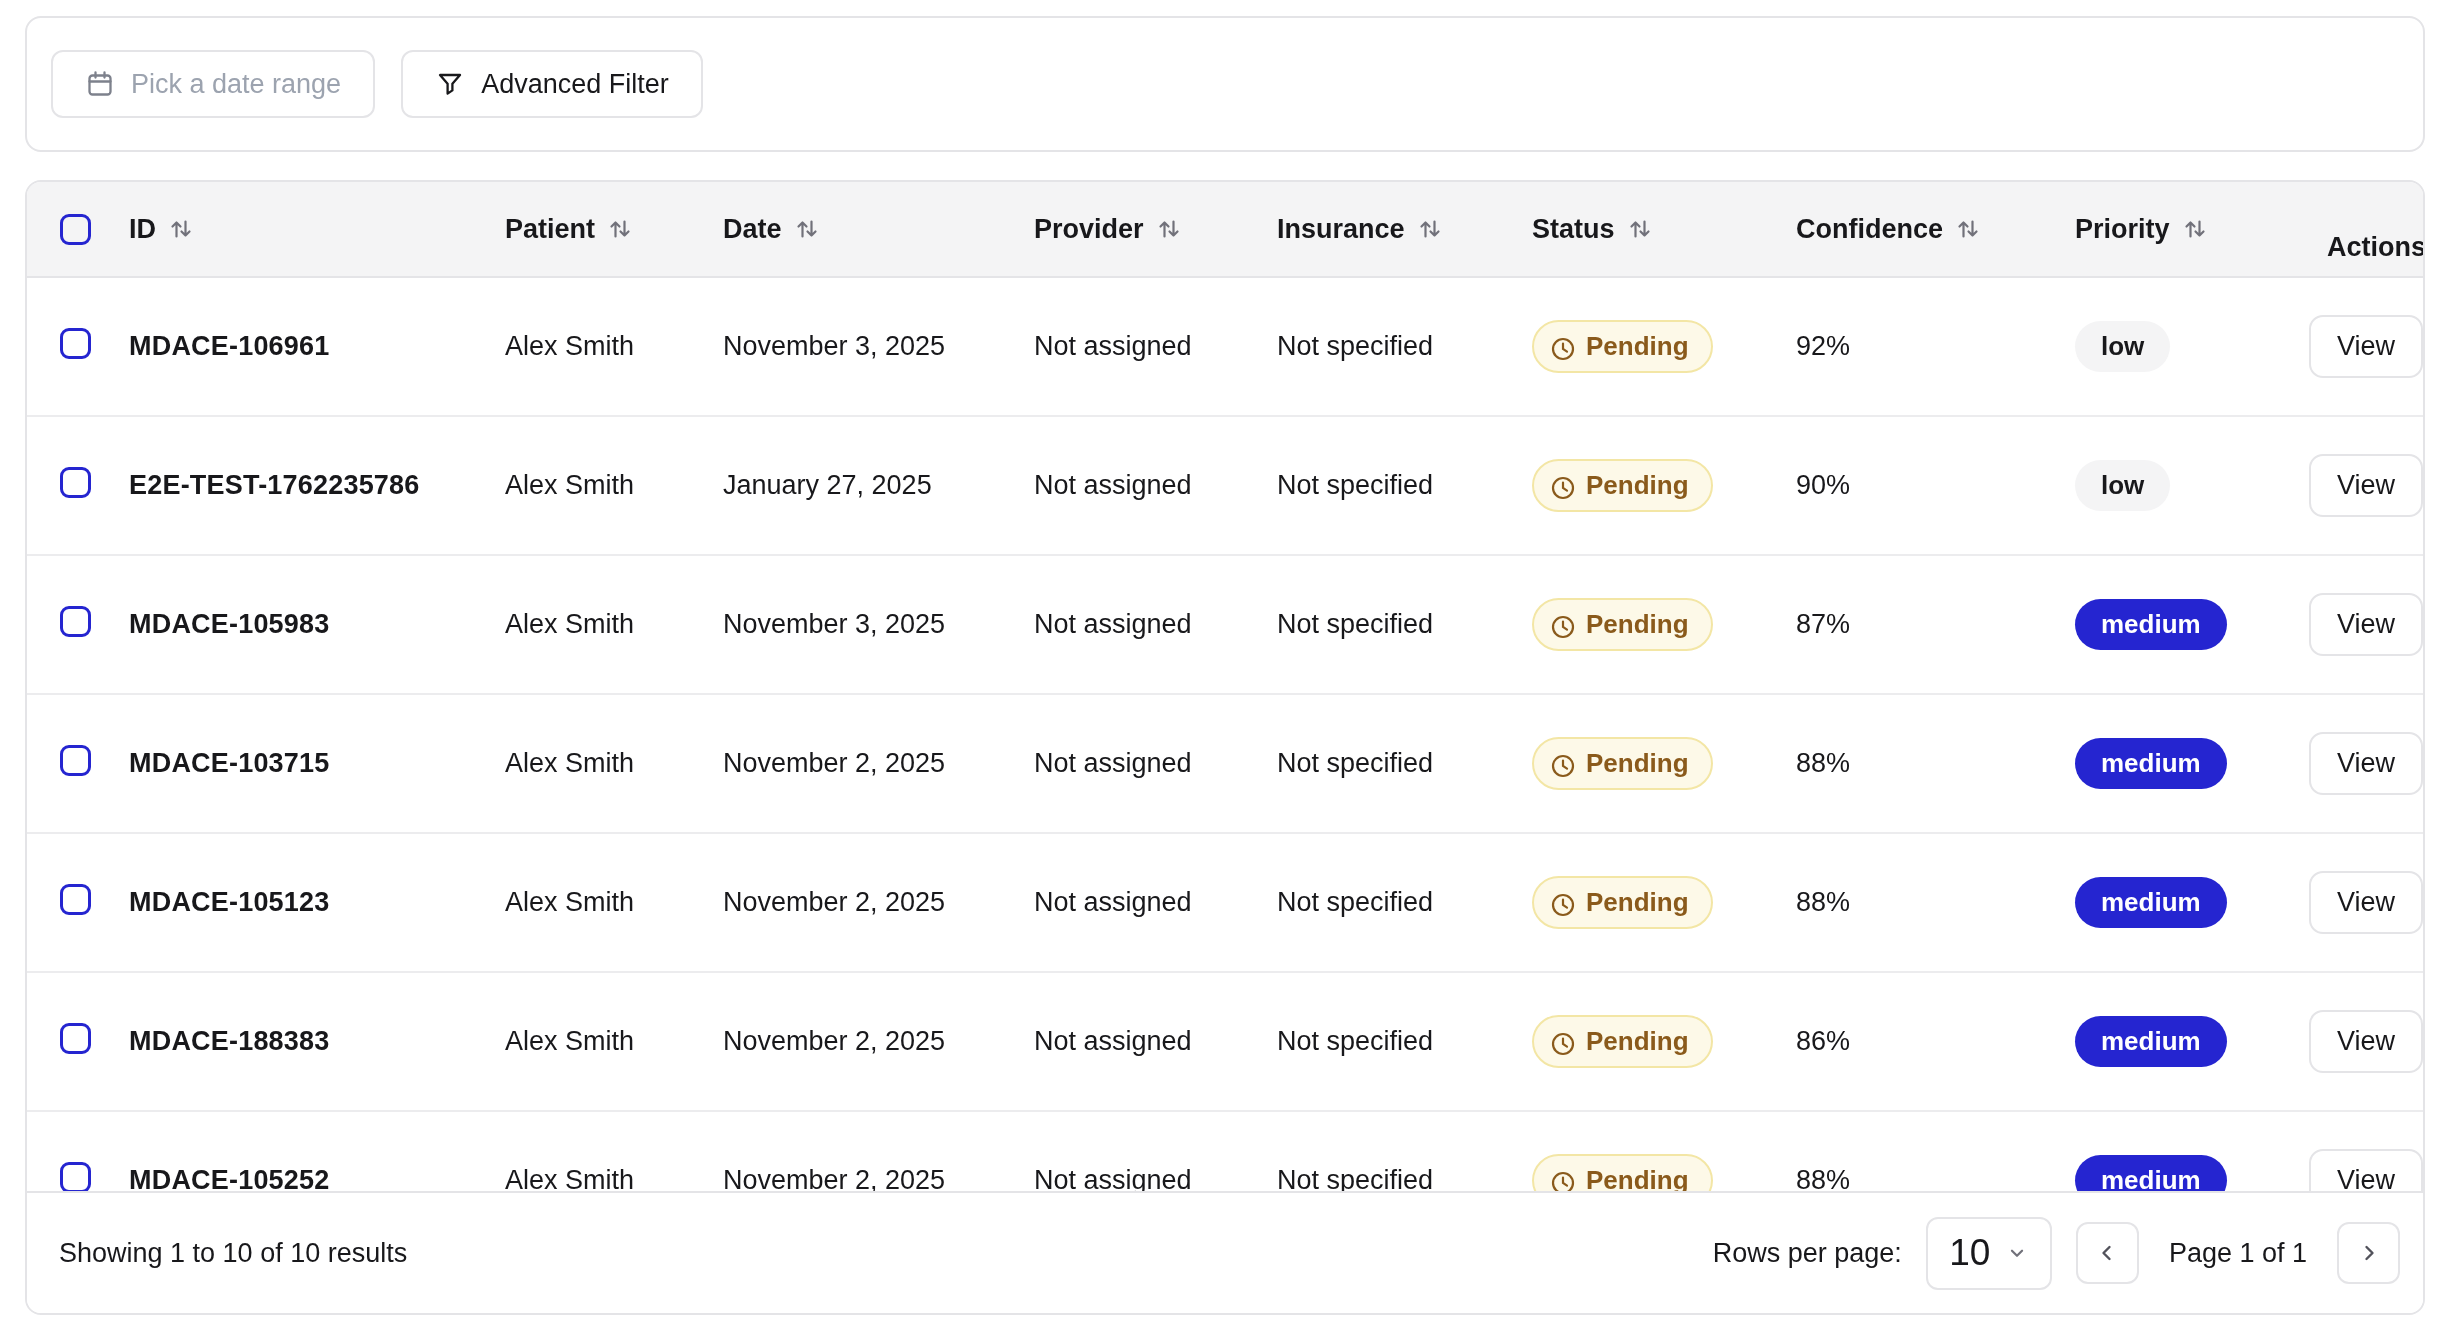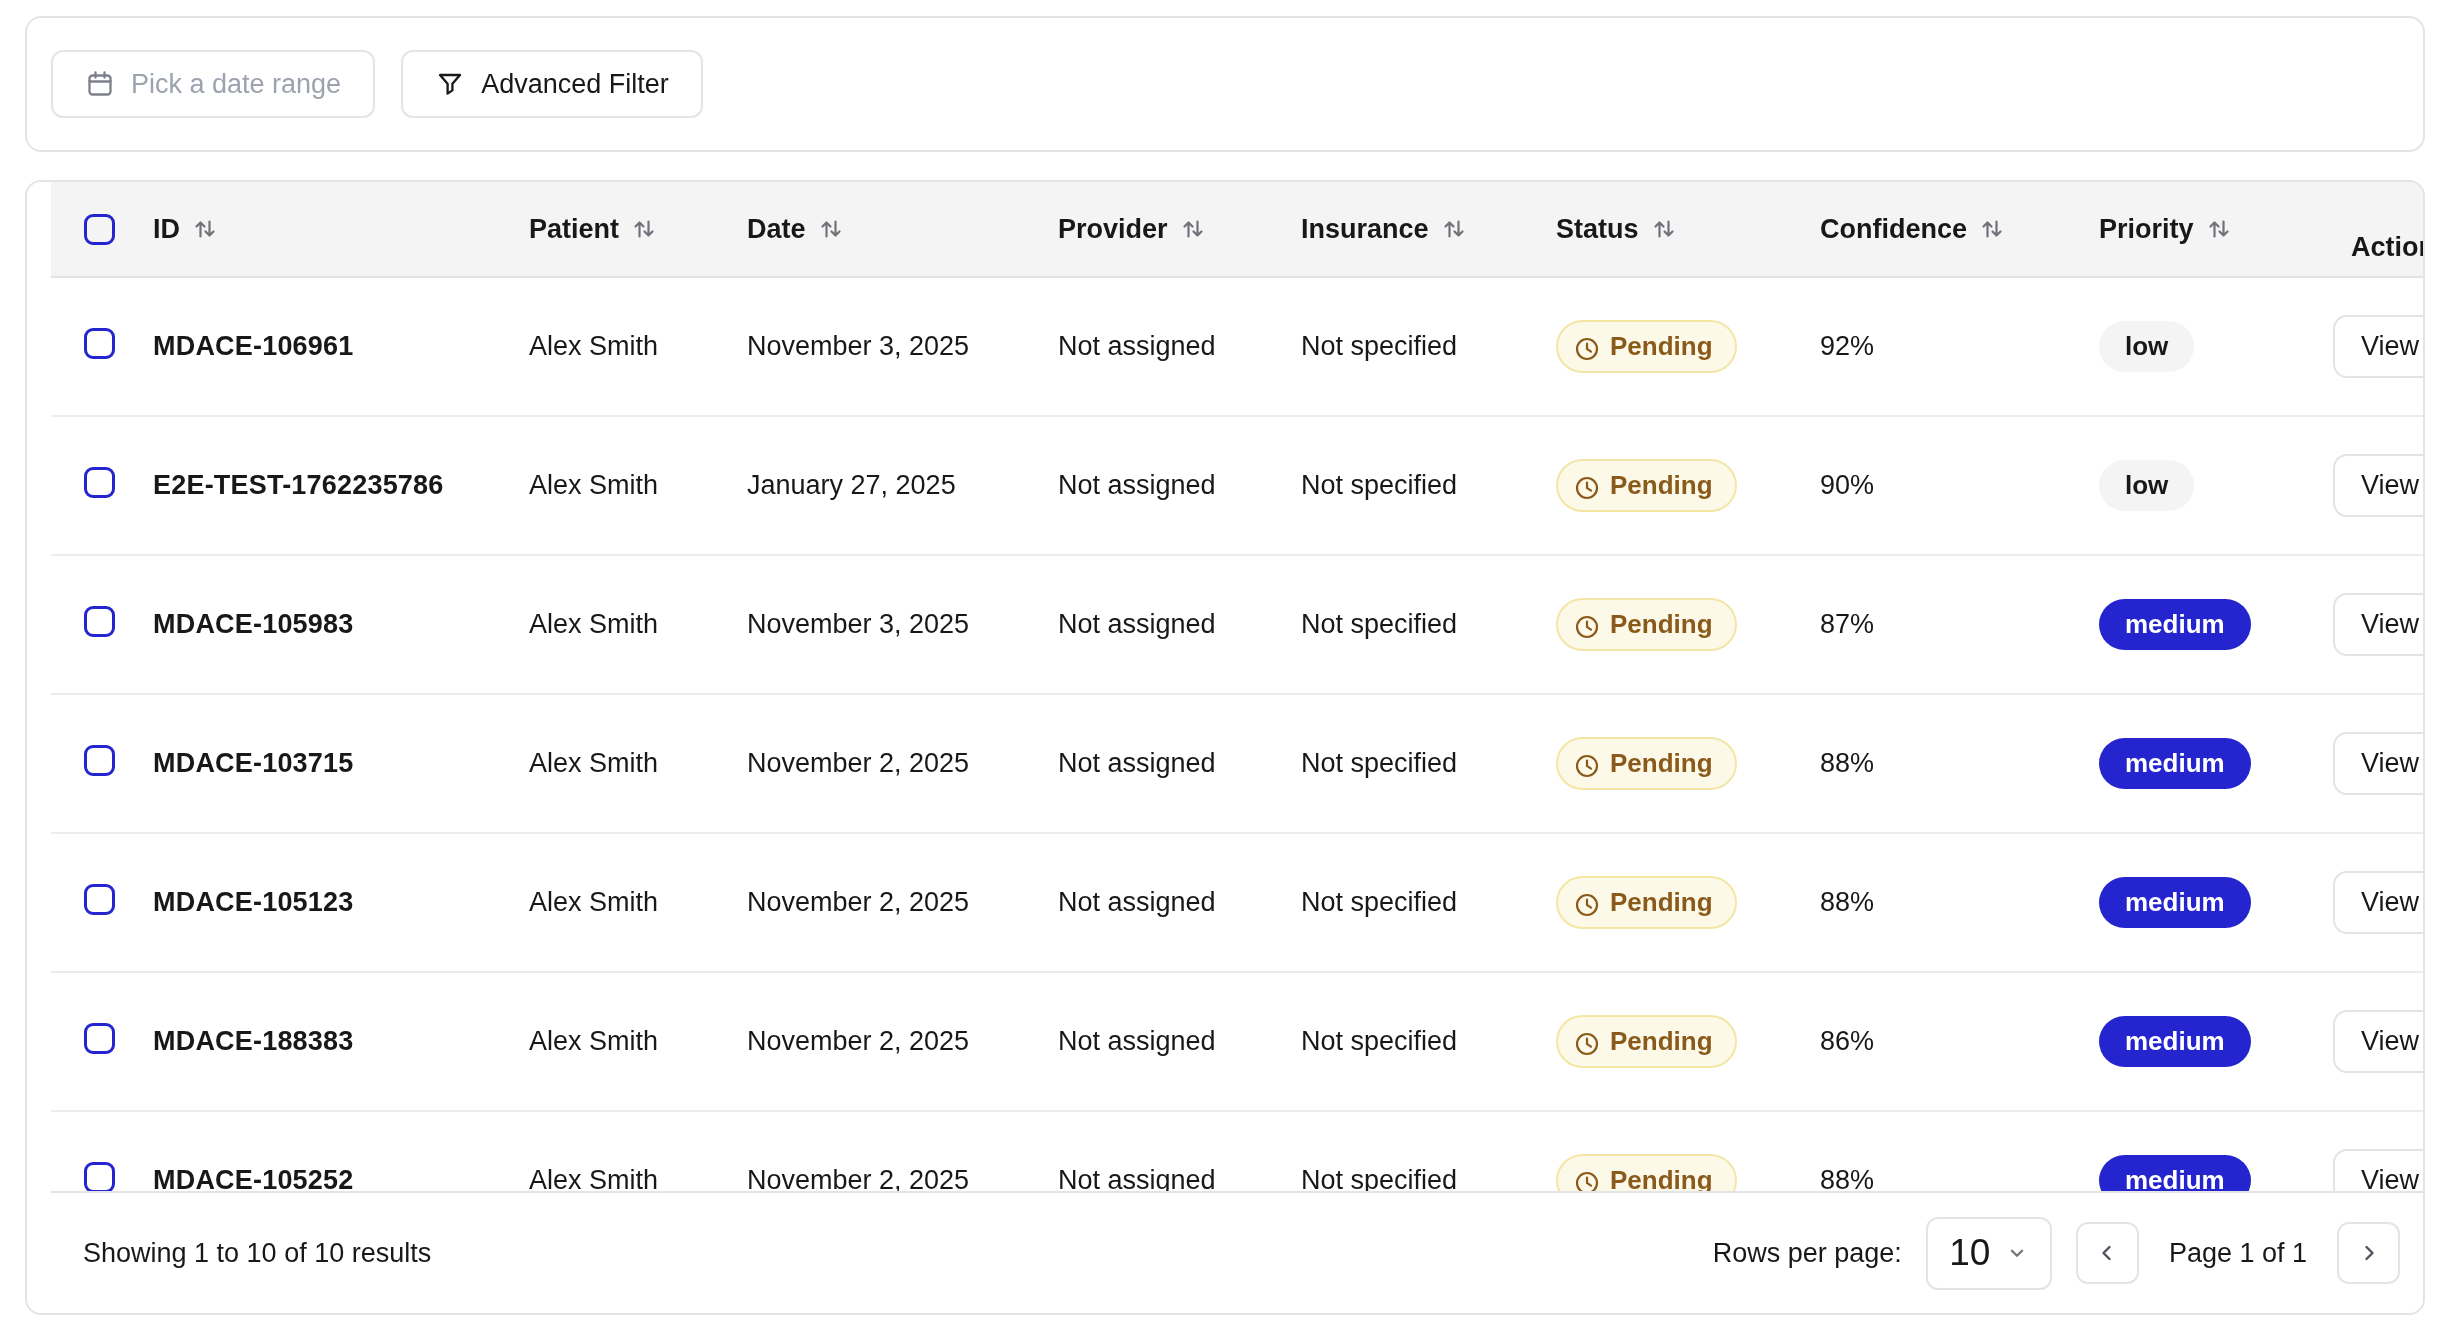--- a/index.html
+++ b/index.html
@@ -54,21 +54,21 @@
   .tb-btn.muted { color: var(--muted-text, #9ca3af); }
 
   
   .table-card {
     margin-top: 28px;
     border: 2px solid var(--border, #e4e4e7);
     border-radius: 16px;
     overflow: hidden;
     background: #fff;
     height: 1135px;
-    display: flex; flex-direction: column; padding-left: 24px;
+    display: flex; flex-direction: column;
   }
   .grid-row {
     display: grid;
     grid-template-columns: 102px 376px 218px 311px 243px 255px 264px 279px 228px 1fr;
     align-items: center;
   }
   .thead {
     background: var(--header-bg, #f4f4f5);
     height: 96px;
     border-bottom: 2px solid var(--border, #e4e4e7);

